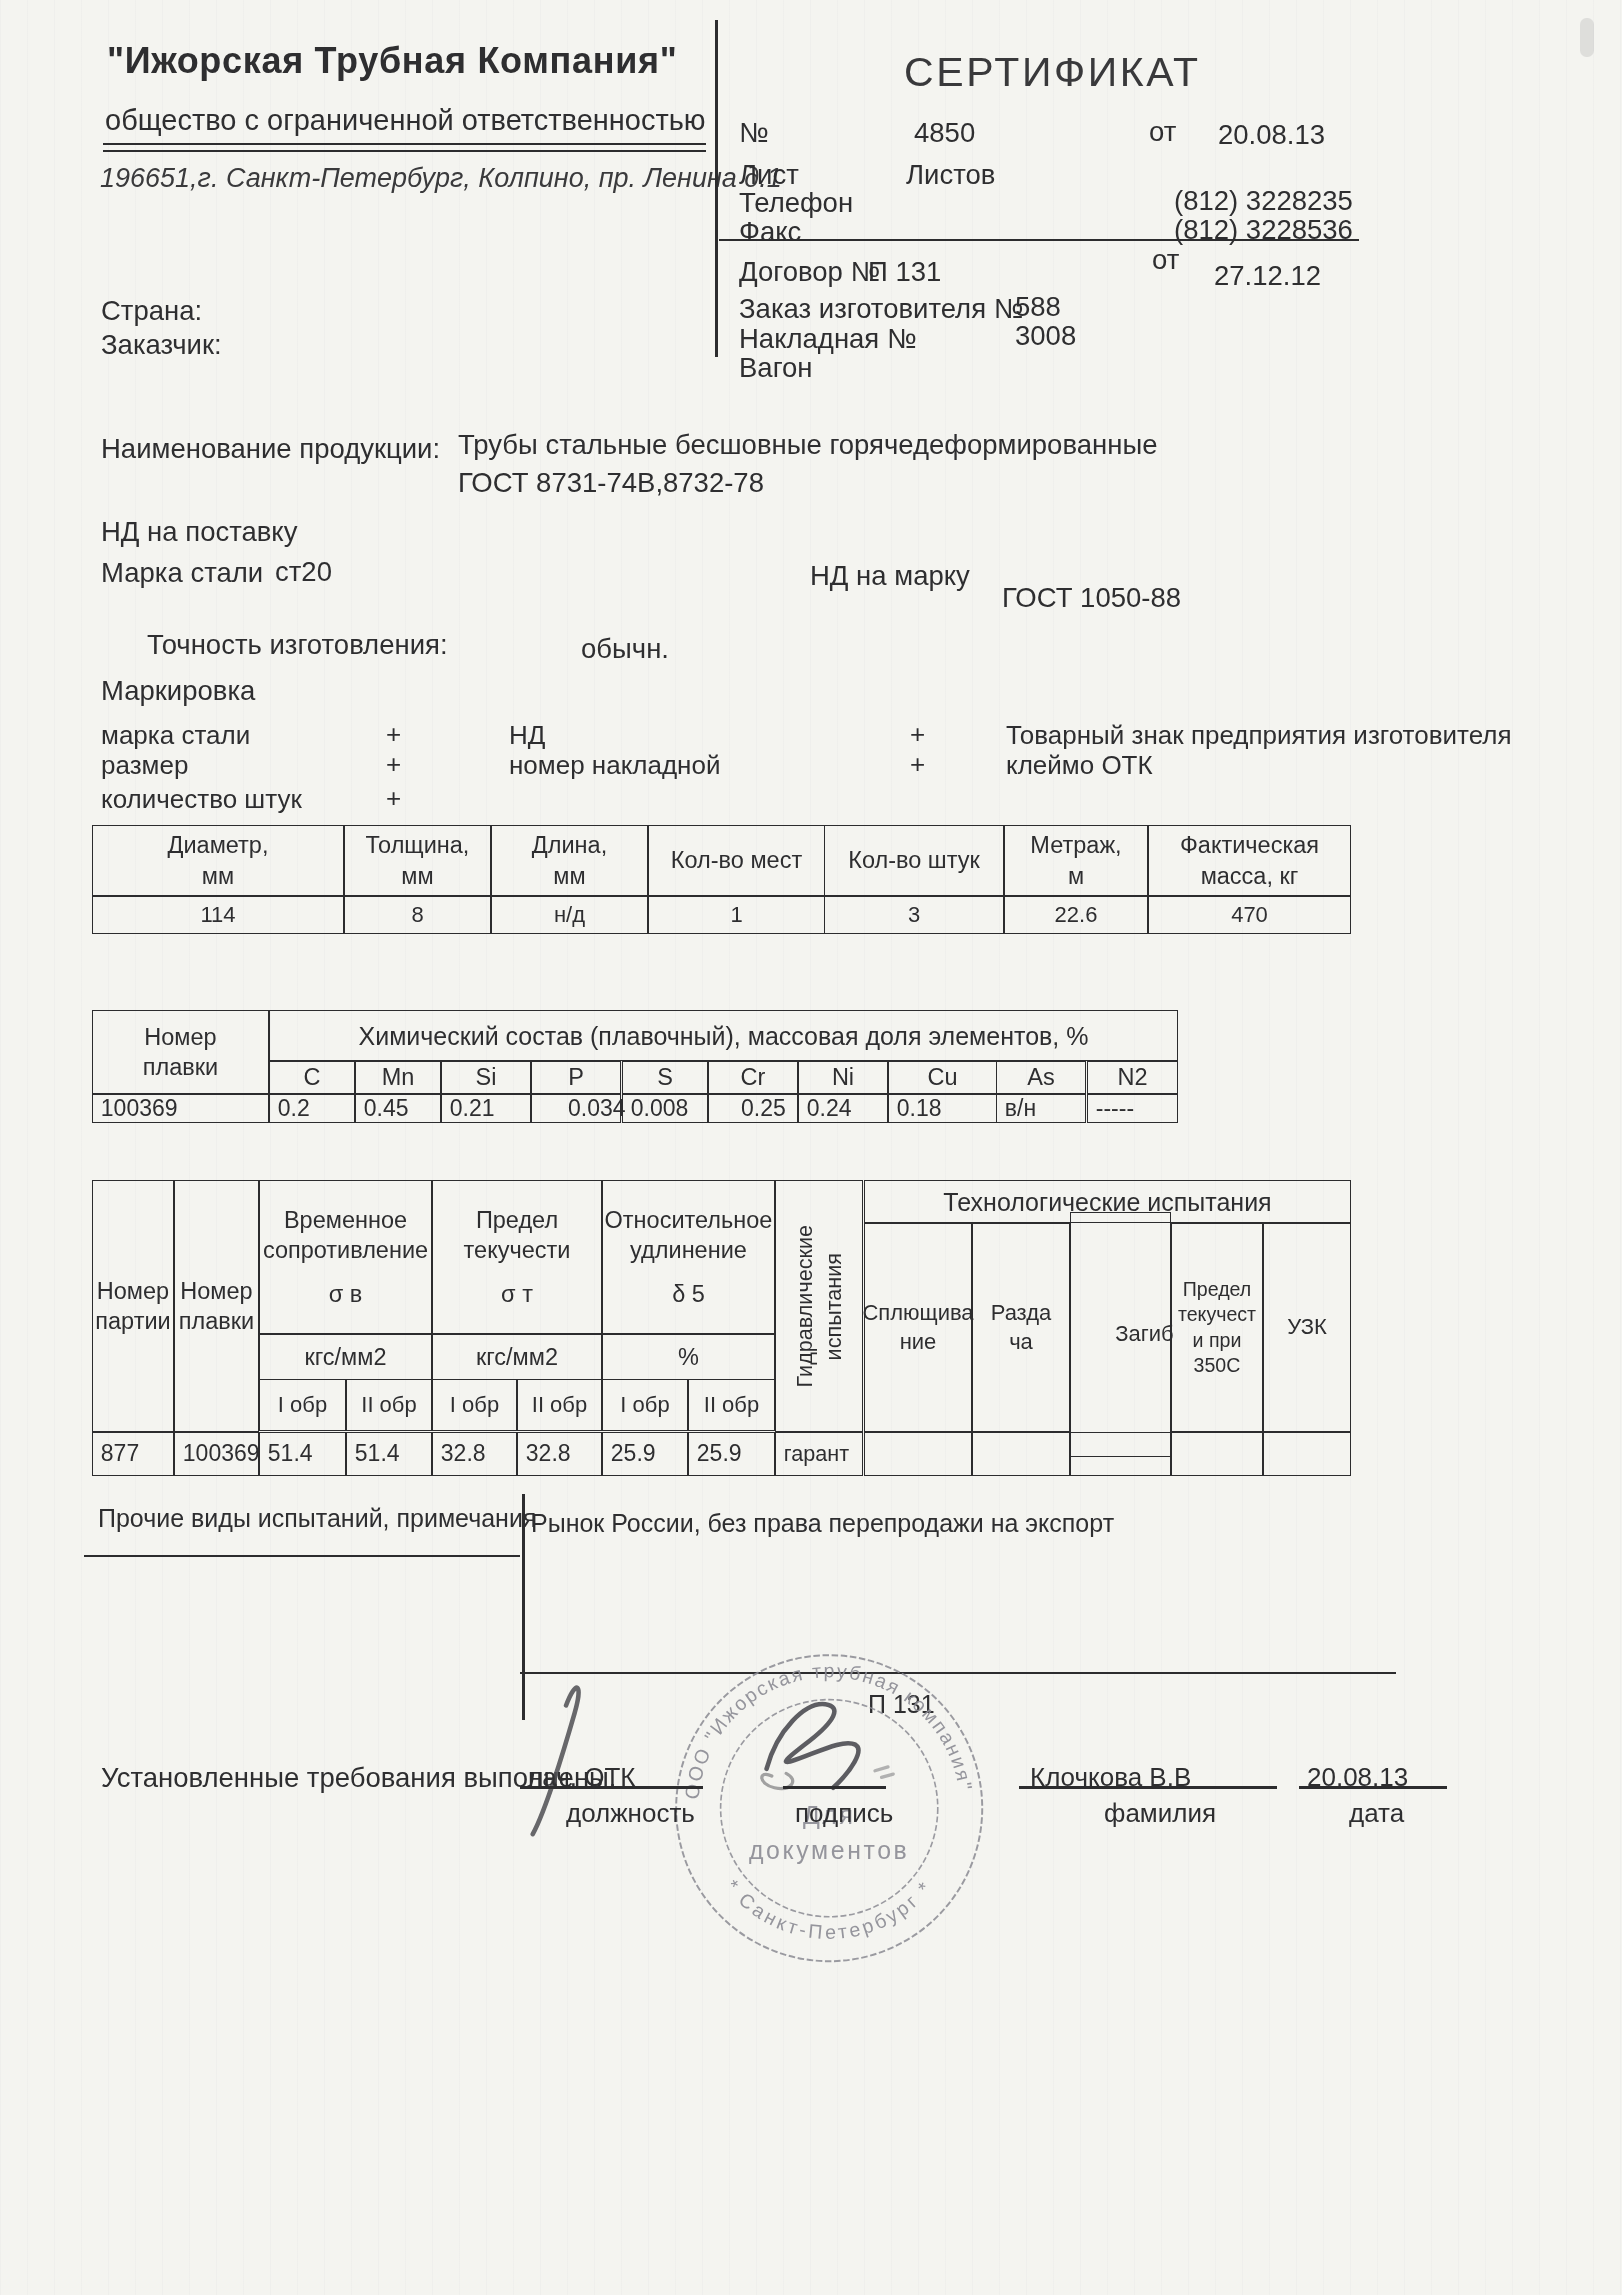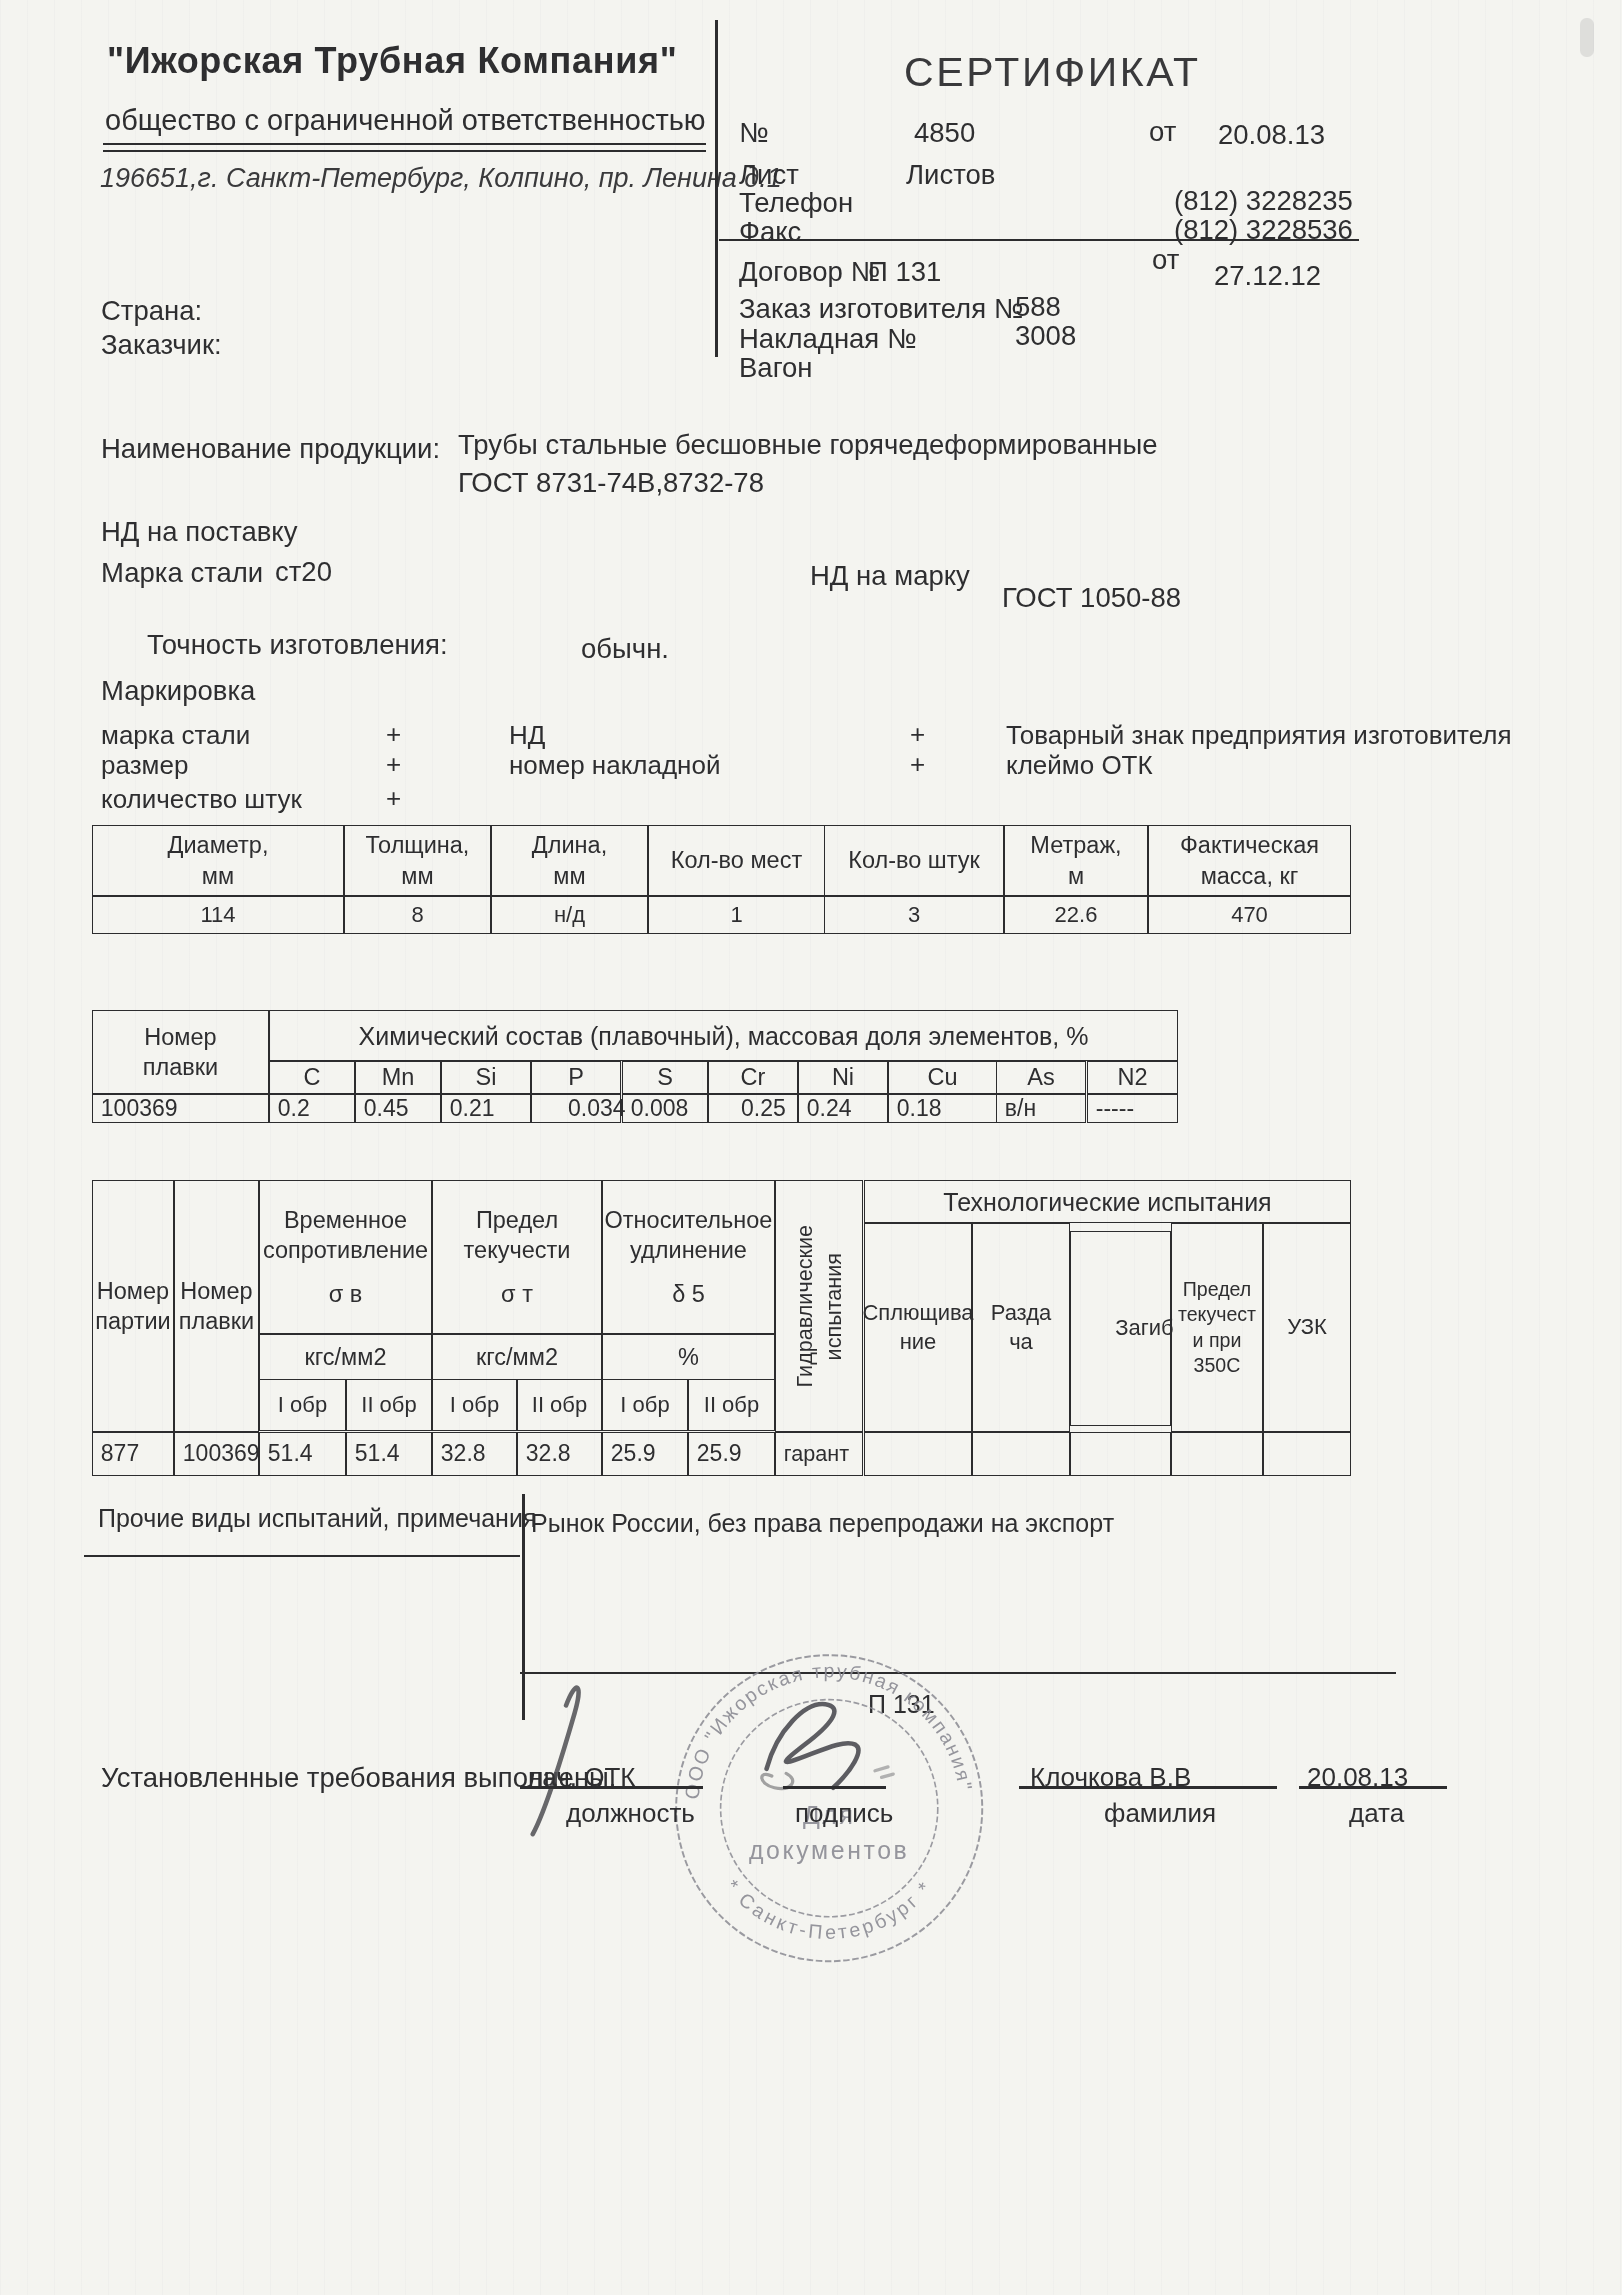--- a/index.html
+++ b/index.html
@@ -196,21 +196,21 @@
   <div class="c" style="left:683px;top:0;width:88px;height:252px;">
     <span class="vtext">Гидравлические
 испытания</span>
   </div>
 
   <div class="c lbl38" style="left:772px;top:0;width:487px;height:43px;font-size:25px;">Технологические испытания</div>
   <div class="c small" style="left:772px;top:43px;width:108px;height:209px;">Сплющива
 ние</div>
   <div class="c small" style="left:880px;top:43px;width:98px;height:209px;">Разда
 ча</div>
-  <div class="c small" style="left:978px;top:51px;width:101px;height:195px;padding-left:48px;">Загиб</div>
+  <div class="c small" style="left:978px;top:32px;width:101px;height:245px;padding-left:48px;">Загиб</div>
   <div class="c tiny" style="left:1079px;top:43px;width:92px;height:209px;">Предел
 текучест
 и при
 350С</div>
   <div class="c small" style="left:1171px;top:43px;width:88px;height:209px;">УЗК</div>
 
   <div class="c dleft" style="left:0;top:252px;width:82px;height:44px;">877</div>
   <div class="c dleft" style="left:82px;top:252px;width:85px;height:44px;">100369</div>
   <div class="c dleft" style="left:167px;top:252px;width:87px;height:44px;">51.4</div>
   <div class="c dleft" style="left:254px;top:252px;width:86px;height:44px;">51.4</div>

